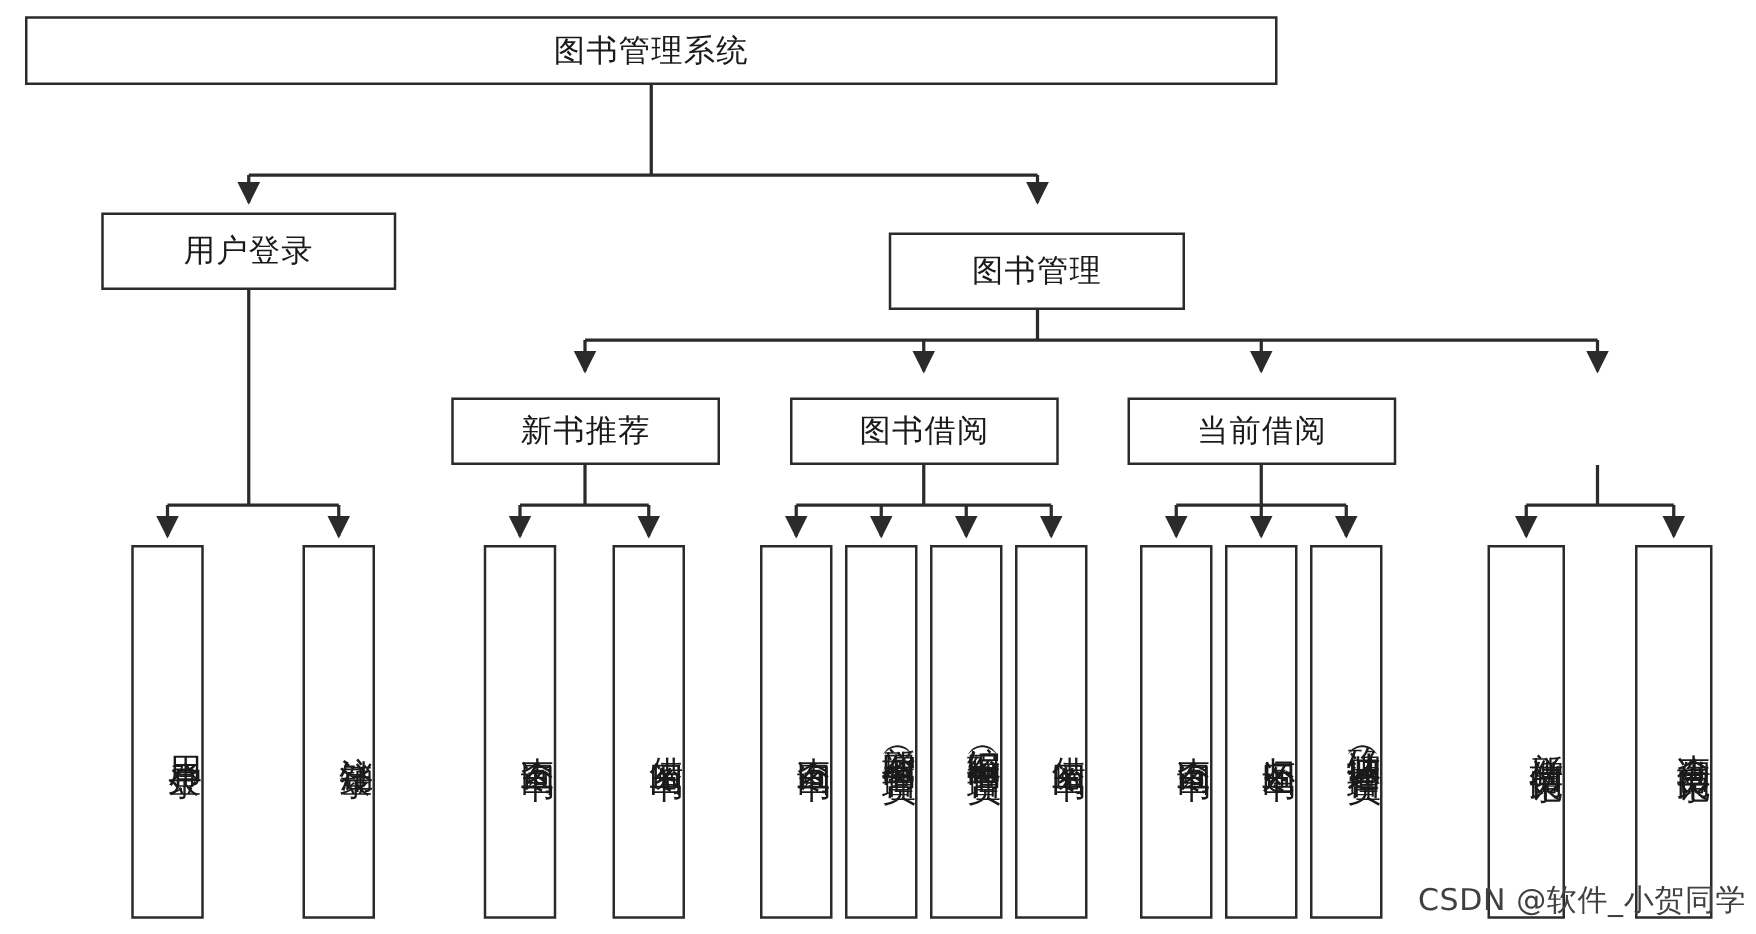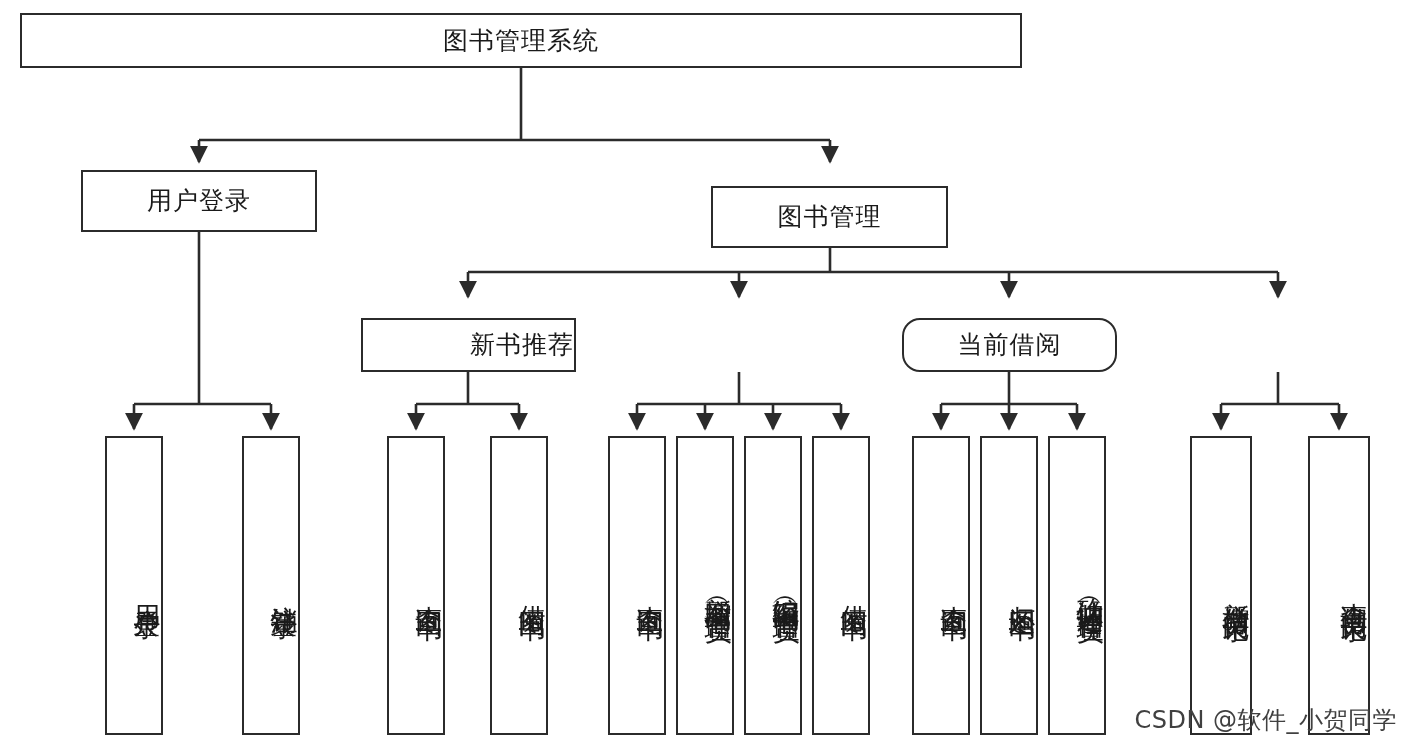--- a/index.html
+++ b/index.html
@@ -128,24 +128,27 @@
     <span>图书管理系统</span>
   </div>
 
   <div class="node horiz" style="left:81px; top:170px; width:236px; height:62px;">
     <span>用户登录</span>
   </div>
   <div class="node horiz" style="left:711px; top:186px; width:237px; height:62px;">
     <span>图书管理</span>
   </div>
 
-  <div class="node horiz" style="left:361px; top:318px; width:215px; height:54px;justify-content:flex-end;">
+  <div class="node horiz" style="left:361px; top:318px; width:215px; height:54px;">
     <span>新书推荐</span>
   </div>
-  <div class="node horiz" style="left:902px; top:318px; width:215px; height:54px;border-radius:18px;">
+  <div class="node horiz" style="left:632px; top:318px; width:215px; height:54px;">
+    <span>图书借阅</span>
+  </div>
+  <div class="node horiz" style="left:902px; top:318px; width:215px; height:54px;">
     <span>当前借阅</span>
   </div>
 
   <div class="node vert" style="left:105px; top:436px; width:58px; height:299px;">
     <span class="vtext">用户登录</span>
   </div>
   <div class="node vert" style="left:242px; top:436px; width:58px; height:299px;">
     <span class="vtext">注销登录</span>
   </div>
 

